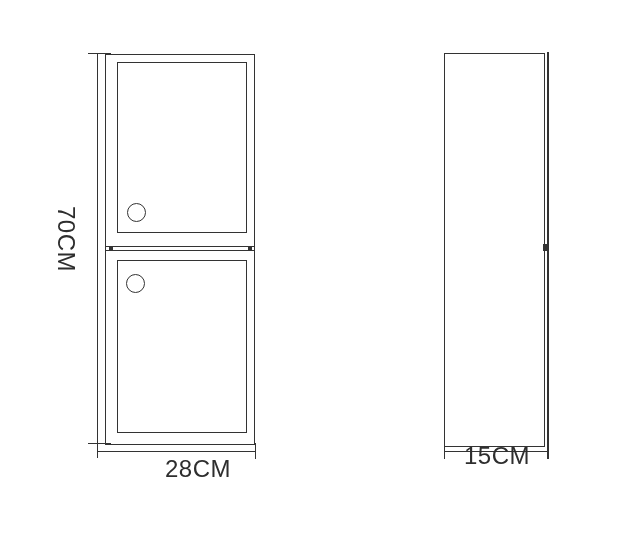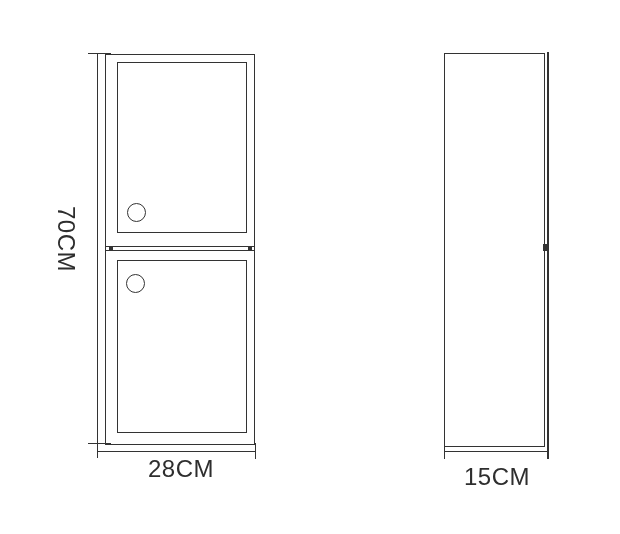--- a/index.html
+++ b/index.html
@@ -91,31 +91,31 @@
     <div class="nub" style="left:109px; top:246px;"></div>
     <div class="nub" style="left:248px; top:246px;"></div>
 
     <div class="stroke-box" style="left:117px; top:260px; width:130px; height:173px;"></div>
     <div class="knob" style="left:126px; top:274px;"></div>
 
     <div class="hline" style="left:96.5px; top:450.5px; width:159px;"></div>
     <div class="vline" style="left:254.5px; top:443px; height:15.5px;"></div>
 
     <div class="dim-label vertical" style="left:16px; top:226px;">70CM</div>
-    <div class="dim-label" style="left:131px; top:456px;">28CM</div>
+    <div class="dim-label" style="left:131px; top:456px;text-align:right;">28CM</div>
   </div>
 
   <div>
 
     <div class="stroke-box" style="left:444px; top:52.5px; width:101px; height:394px;"></div>
 
     <div class="vline" style="left:547px; top:52px; height:395px;"></div>
 
     <div class="abs" style="left:543px; top:244px; width:5px; height:7px; background:var(--line,#333333);"></div>
 
     <div class="hline" style="left:443.5px; top:450.5px; width:105px;"></div>
     <div class="vline" style="left:443.5px; top:445.5px; height:13px;"></div>
     <div class="vline" style="left:547px; top:445.5px; height:13px;"></div>
 
-    <div class="dim-label" style="left:447px; top:464px;">15CM</div>
+    <div class="dim-label" style="left:447px; top:443px;">15CM</div>
   </div>
 
 </div>
 
 </body></html>

